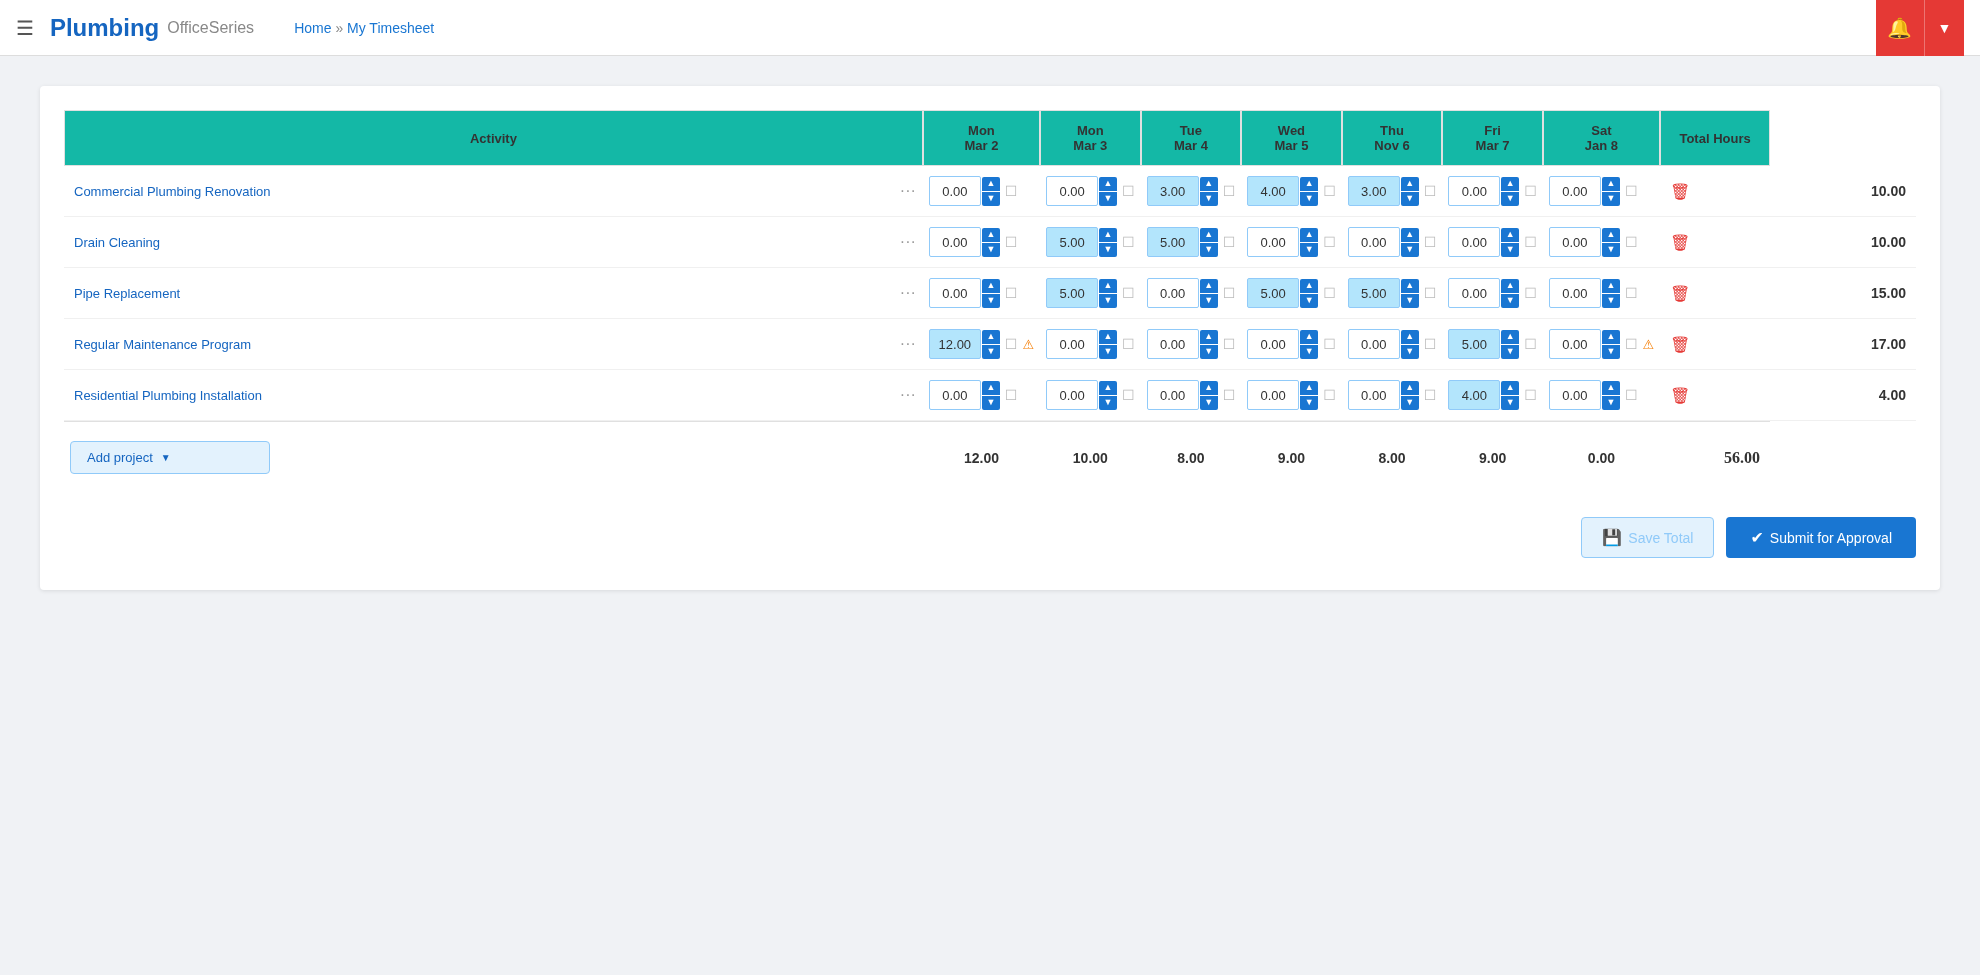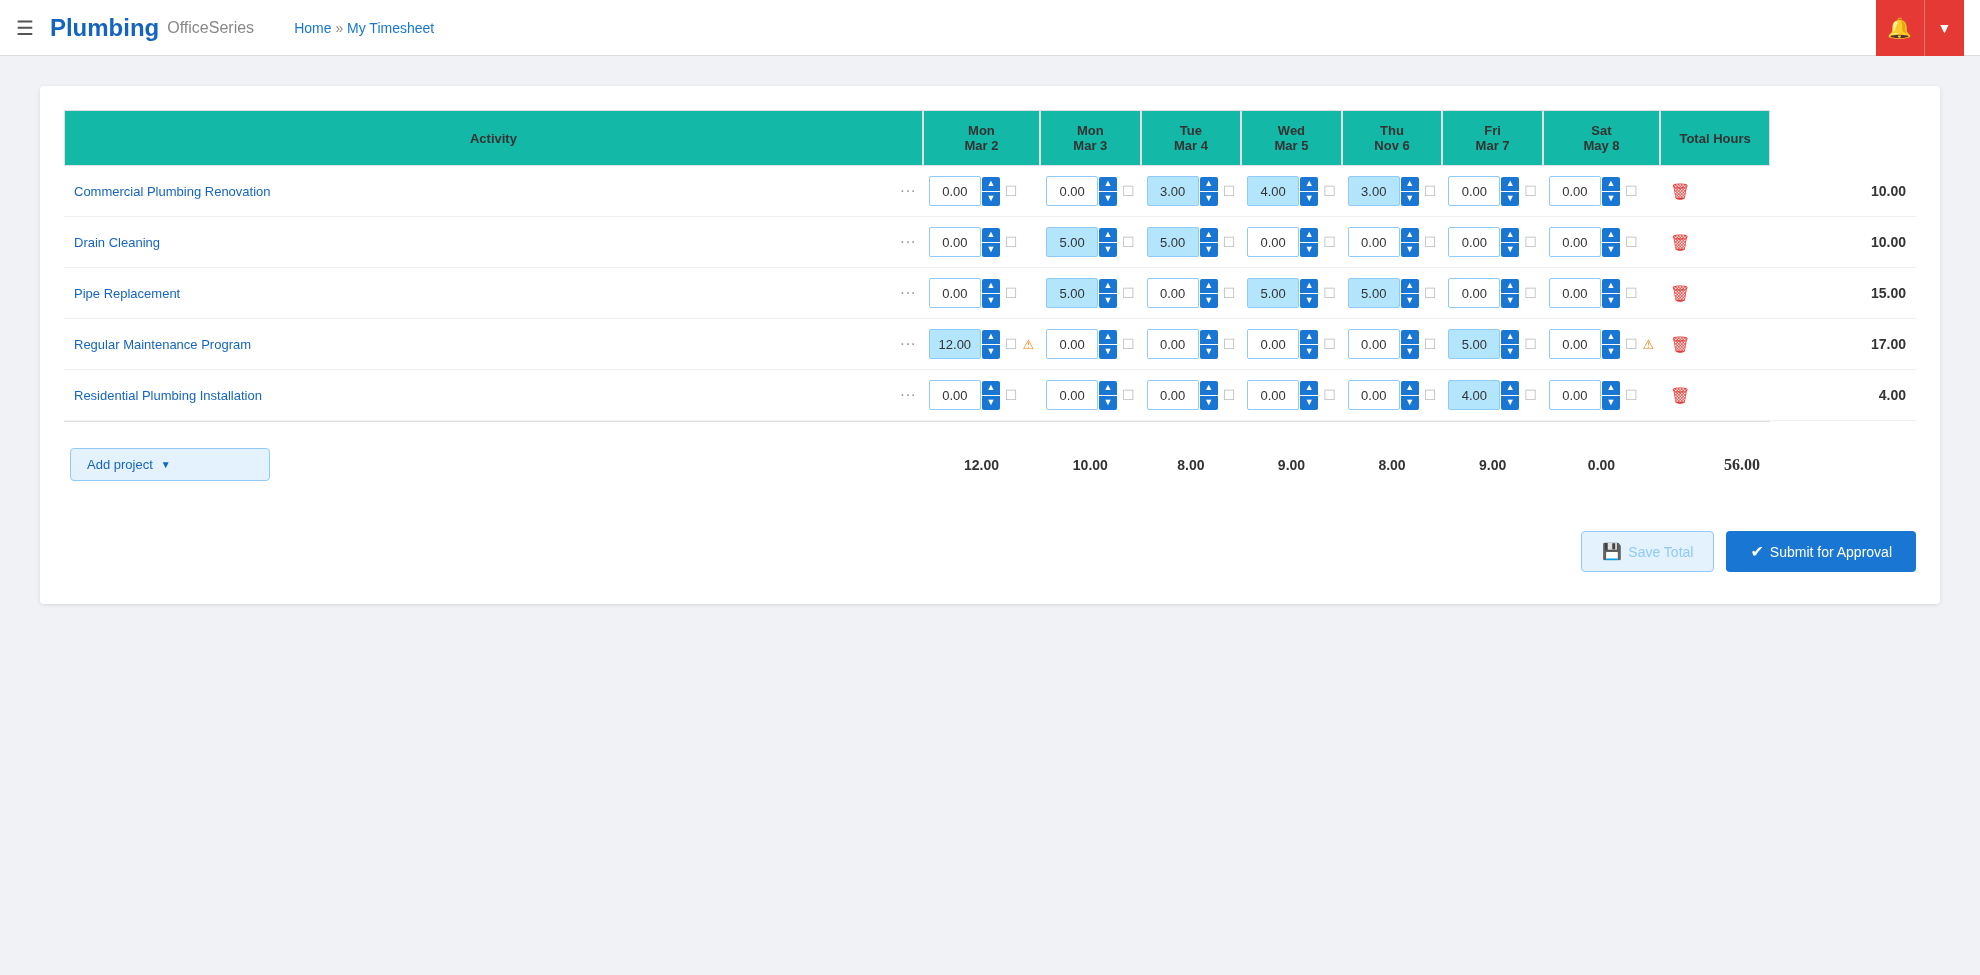--- a/index.html
+++ b/index.html
@@ -69,21 +69,21 @@
       font-size: 9px; line-height: 1;
     }
     .spin-btn:first-child { border-radius: 2px 2px 0 0; margin-bottom: 1px; }
     .spin-btn:last-child { border-radius: 0 0 2px 2px; }
     .note-icon { color: #bbb; font-size: 14px; cursor: pointer; margin-left: 2px; }
     .warn-icon { color: #f57c00; font-size: 13px; margin-left: 2px; }
     .delete-btn { color: #e53935; background: none; border: none; cursor: pointer; font-size: 16px; margin-left: 4px; }
 
     
     .ts-footer-row td {
-      border-top: 1px solid #e0e0e0; padding: 26px 6px;
+      border-top: 1px solid #e0e0e0; padding: 19px 6px;
       font-size: 14px; font-weight: bold; color: #333;
     }
     .ts-footer-row td.total-footer { font-size: 16px; text-align: right; padding-right: 10px; font-family: Liberation Serif, serif; }
 
     
     .add-project-btn {
       background: #e3f2fd; border: 1px solid #90caf9; color: #1565c0;
       padding: 8px 16px; border-radius: 4px; font-size: 13px; cursor: pointer;
       display: flex; align-items: center; gap: 8px; width: 200px;
     }
@@ -145,21 +145,21 @@
           <th class="day-header">
             <span>Thu</span><br>
             <span>Nov 6</span>
           </th>
           <th class="day-header">
             <span>Fri</span><br>
             <span>Mar 7</span>
           </th>
           <th class="day-header">
             <span>Sat</span><br>
-            <span>May 8</span>
+            <span>Jan 8</span>
           </th>
           <th class="total-header">Total Hours</th>
         </tr>
       </thead>
       <tbody id="ts-body">
 
       <tr class="ts-row">
             <td class="activity-cell"><span class="activity-name">Commercial Plumbing Renovation</span></td>
             <td class="more-cell">···</td>
             <td>

